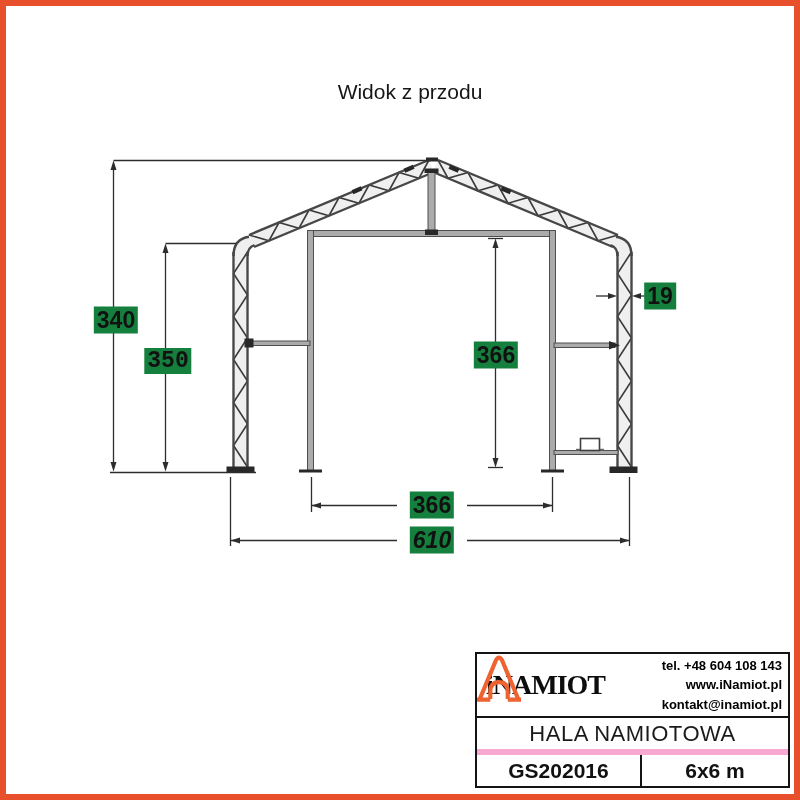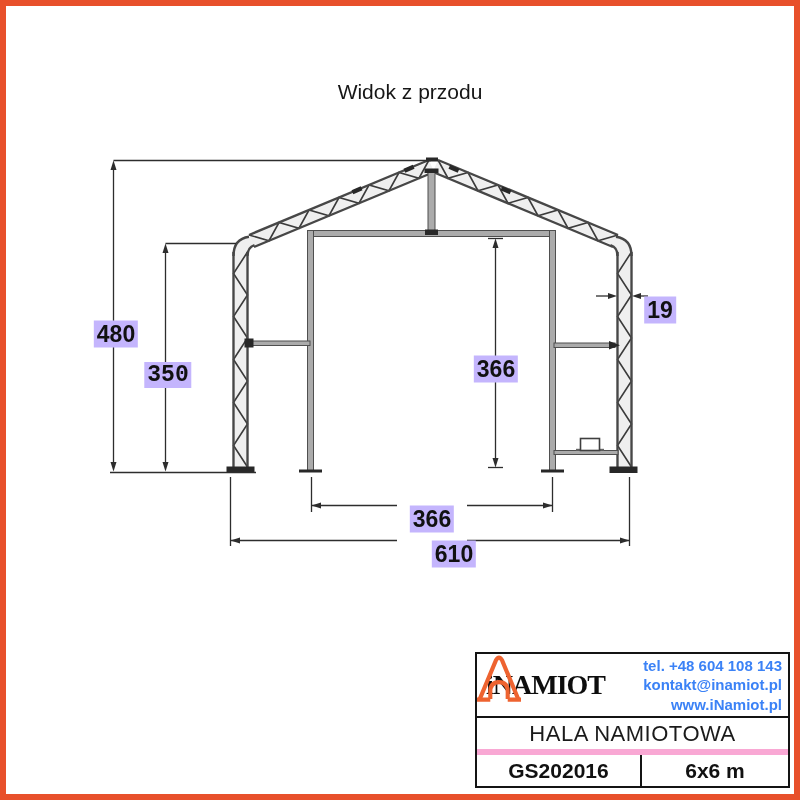--- a/index.html
+++ b/index.html
@@ -3,33 +3,33 @@
 <meta charset="utf-8">
 <style>
   :root { --accent:#E8502B; --ink:#2d2d2d; }
   html,body{margin:0;padding:0;background:#ffffff;}
   #page{position:relative;width:800px;height:800px;background:#ffffff;overflow:hidden;
         font-family:"Liberation Sans","DejaVu Sans",sans-serif;}
   #frame{position:absolute;inset:0;border:6px solid var(--accent);pointer-events:none;z-index:50;}
   #drawing-title{position:absolute;left:410px;top:92px;transform:translate(-50%,-50%);
         font-size:21px;color:#161616;white-space:nowrap;}
   svg{position:absolute;left:0;top:0;}
-  .dim-label{position:absolute;transform:translate(-50%,-50%);background:#c4b5fd;
-        padding:0 3px;font-weight:bold;font-size:23px;color:#111;white-space:nowrap;z-index:10;margin-top:14px;}
+  .dim-label{position:absolute;transform:translate(-50%,-50%);background:#15803d;
+        padding:0 3px;font-weight:bold;font-size:23px;color:#111;white-space:nowrap;z-index:10;}
   
   #title-block{position:absolute;left:475px;top:652px;width:315px;height:136px;
         border:2.5px solid #141414;box-sizing:border-box;background:#fff;z-index:20;
         display:flex;flex-direction:column;}
   #tb-row1{height:62px;border-bottom:2px solid #141414;display:flex;align-items:center;
         padding:0 6px 0 9px;box-sizing:content-box;}
   #brand-text{font-family:"Liberation Serif","DejaVu Serif",serif;font-weight:bold;
         font-size:28px;letter-spacing:-1px;color:#0d0d0d;line-height:1;}
   #brand-icon{margin-left:4px;flex:0 0 auto;}
-  #contact{margin-left:auto;text-align:right;font-weight:bold;font-size:15px;
-        line-height:19.5px;color:#3b82f6;white-space:nowrap;}
+  #contact{margin-left:auto;text-align:right;font-weight:bold;font-size:13px;
+        line-height:19.5px;color:#000000;white-space:nowrap;}
   #tb-row2{height:31px;border-bottom:6px solid #f9a8d4;display:flex;align-items:center;
         justify-content:center;font-size:22px;letter-spacing:.5px;color:#1a1a1a;}
   #tb-row3{flex:1;display:flex;}
   #tb-model{flex:0 0 52.4%;border-right:2px solid #141414;display:flex;align-items:center;
         justify-content:center;font-weight:bold;font-size:21px;color:#111;}
   #tb-size{flex:1;display:flex;align-items:center;justify-content:center;
         font-weight:bold;font-size:21px;color:#111;border-radius:7px;}
 </style>
 </head>
 <body>
@@ -146,41 +146,41 @@
       <polygon points="495.5,467.5 492.5,458 498.5,458"></polygon>
       <polygon points="617,296 608,293 608,299"></polygon>
       <polygon points="632,296 641,293 641,299"></polygon>
       <polygon points="311.5,505.5 321,502.5 321,508.5"></polygon>
       <polygon points="552.5,505.5 543,502.5 543,508.5"></polygon>
       <polygon points="230.5,540.5 240,537.5 240,543.5"></polygon>
       <polygon points="629.5,540.5 620,537.5 620,543.5"></polygon>
     </g>
   </svg>
 
-  <div class="dim-label" style="left:116px;top:320px;">480</div>
+  <div class="dim-label" style="left:116px;top:320px;">340</div>
   <div class="dim-label" style="left:168px;top:361px;font-family:Liberation Mono, monospace;">350</div>
   <div class="dim-label" style="left:496px;top:355px;">366</div>
   <div class="dim-label" style="left:660px;top:296px;">19</div>
   <div class="dim-label" style="left:432px;top:505px;">366</div>
-  <div class="dim-label" style="left:454px;top:540px;">610</div>
+  <div class="dim-label" style="left:432px;top:540px;font-style:italic;">610</div>
 
   <div id="title-block">
     <div id="tb-row1">
       <span id="brand-text">iNAMIOT</span>
       <span id="brand-icon">
         <svg width="44" height="48" viewBox="0 0 48 52">
           <path d="M3,49 L20.5,7 Q24,0.5 27.5,7 L45,49" fill="none" stroke="#EE6330" stroke-width="4.5" stroke-linejoin="round"></path>
           <path d="M14.5,49 V41 Q14.5,30.5 24,30.5 Q33.5,30.5 33.5,41 V49" fill="none" stroke="#EE6330" stroke-width="4.5"></path>
           <path d="M0,49.6 H14.5 M33.5,49.6 H48" fill="none" stroke="#EE6330" stroke-width="4.5"></path>
         </svg>
       </span>
       <span id="contact">
         <div>tel. +48 604 108 143</div>
+        <div>www.iNamiot.pl</div>
         <div>kontakt@inamiot.pl</div>
-        <div>www.iNamiot.pl</div>
       </span>
     </div>
     <div id="tb-row2">HALA NAMIOTOWA</div>
     <div id="tb-row3">
       <div id="tb-model">GS202016</div>
       <div id="tb-size">6x6 m</div>
     </div>
   </div>
 
   <div id="frame"></div>

